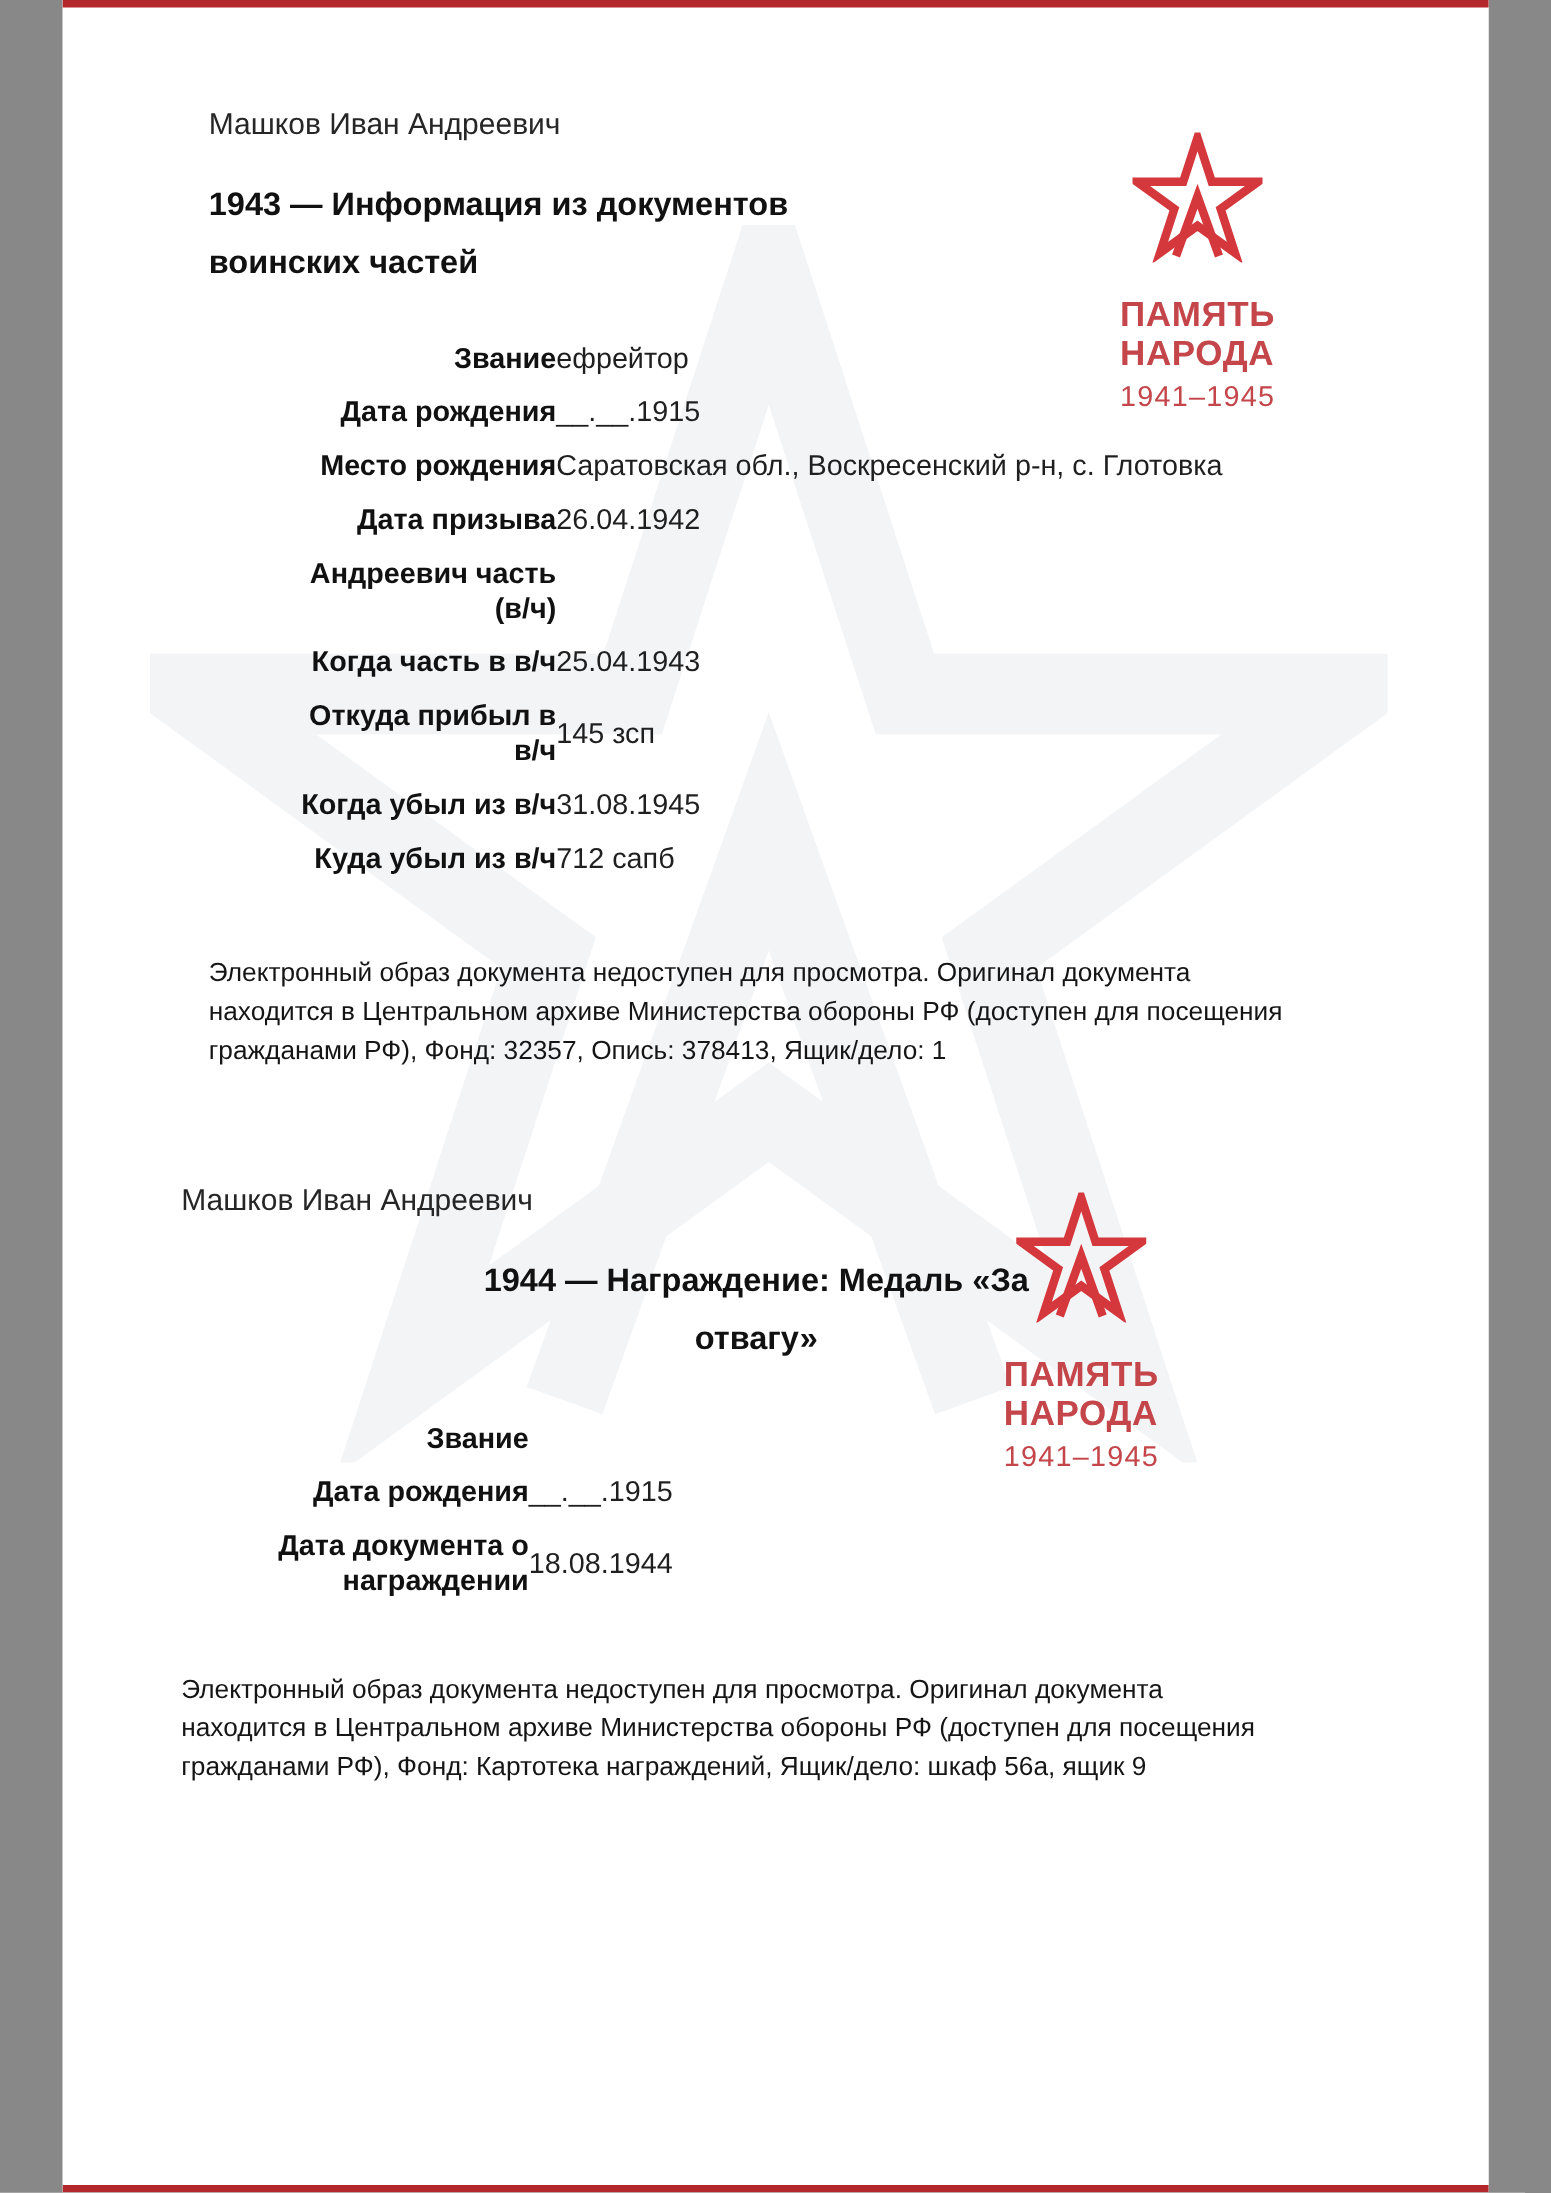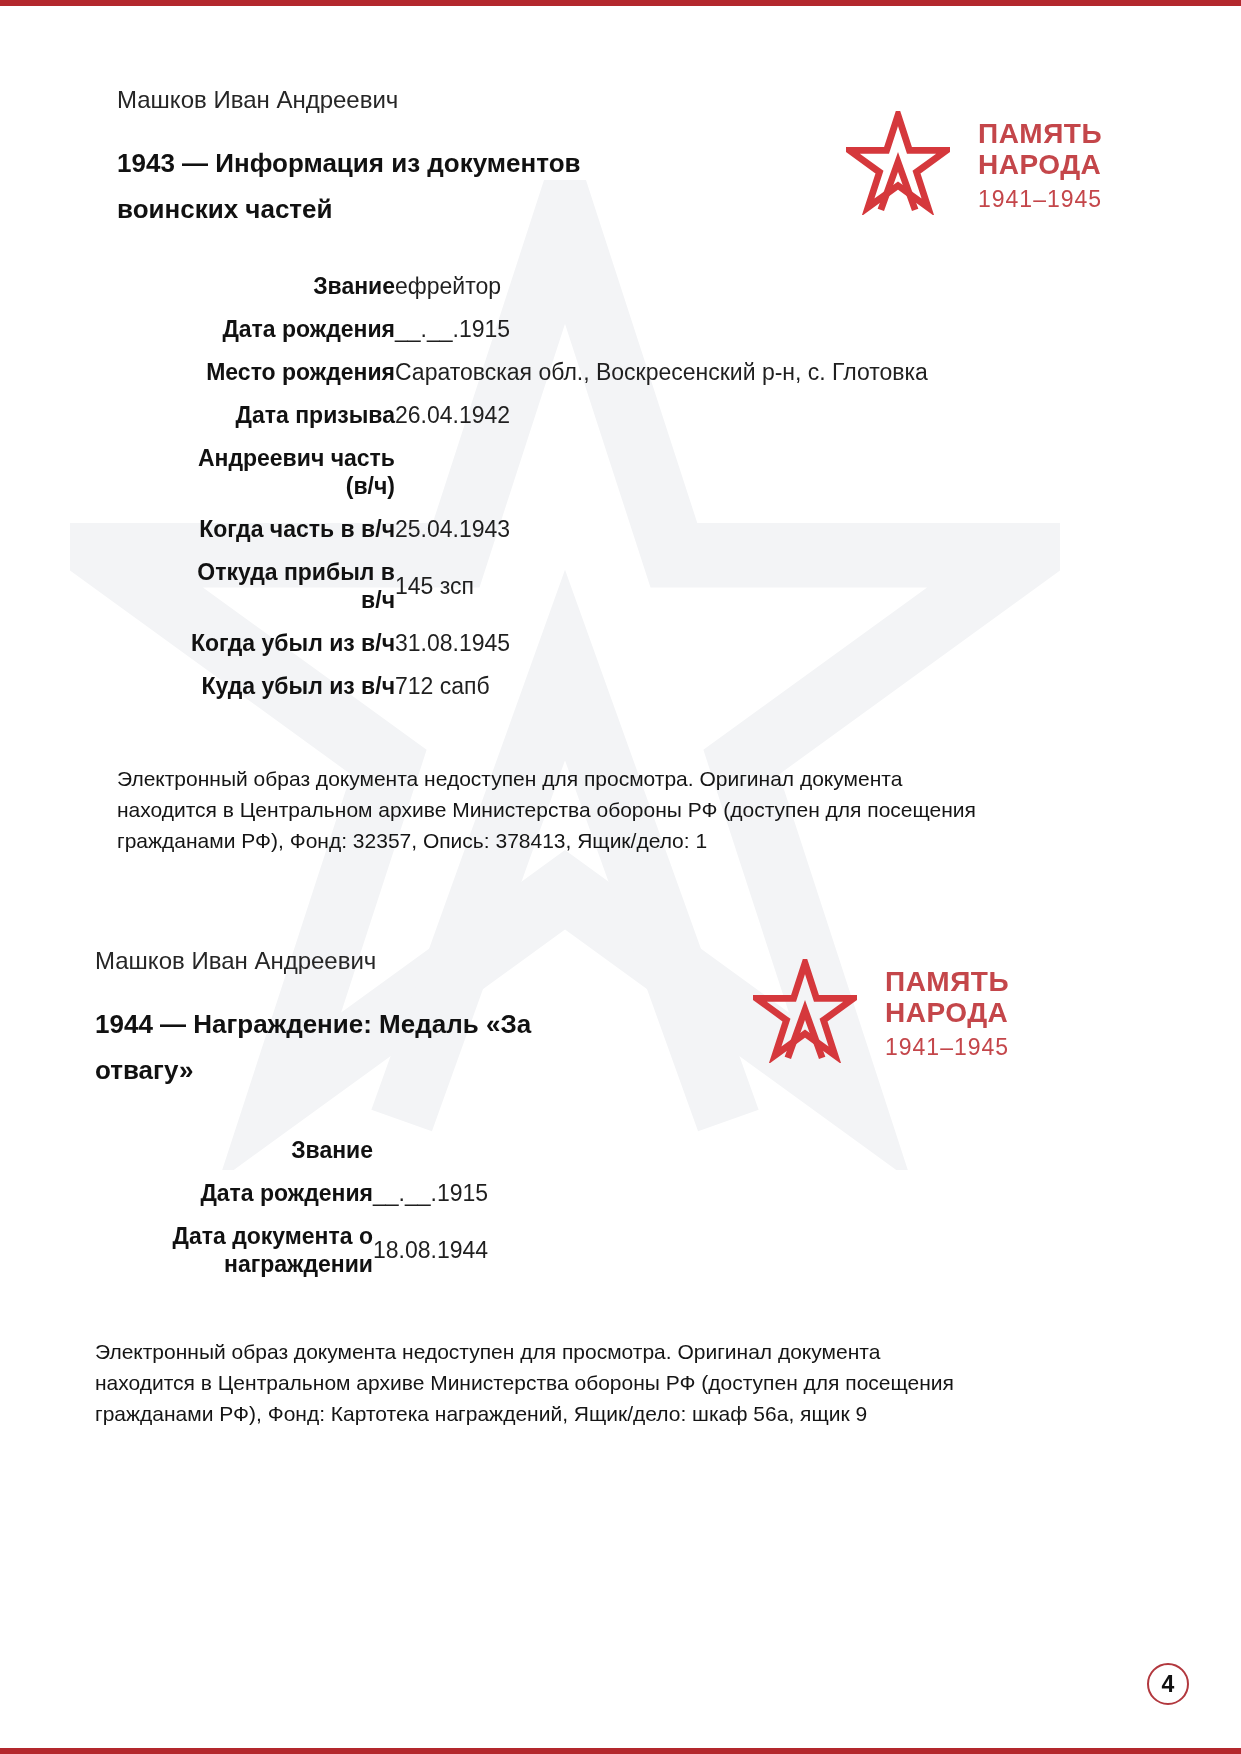--- a/index.html
+++ b/index.html
@@ -1,18 +1,18 @@
 <!DOCTYPE html>
 <html style="--c-accent_red: #b3282d; --c-logo_star: #d5383c; --c-logo_text: #c4464a; --c-watermark: #f3f4f6; --c-circle: #b2383e;"><head>
 <meta charset="utf-8">
 <style>
   html,body{margin:0;padding:0;background:#888;}
   .page{
     position:relative;
-    width:1241px;height:1754px;
+    width:1141px;height:1754px;
     margin:0 auto;
     background:#ffffff;
     overflow:hidden;
     font-family:"Liberation Sans", sans-serif;
     color:#1c1c1c;
   }
   .bar{position:absolute;left:0;width:100%;height:6px;background:var(--c-accent_red,#b3282d);z-index:3;}
   .bar.top{top:0;}
   .bar.bottom{bottom:0;}
 
@@ -26,21 +26,21 @@
   .record{position:absolute;z-index:1;}
   .record.sec1{left:117px;top:85px;width:900px;}
   .record.sec2{left:95px;top:946px;width:920px;}
 
   .person{font-size:24px;line-height:30px;color:#262626;}
   .title{
     margin:25px 0 0 0;
     font-size:26px;line-height:46px;font-weight:700;color:#111;
     white-space:pre-line;
   }
-  .record.sec2 .title{}
+  .record.sec2 .title{text-align:center;}
 
   .fields{margin-top:40px;}
   .record.sec2 .fields{margin-top:43px;}
   .row{
     display:grid;
     grid-template-columns:278px auto;
     align-items:center;
     margin-bottom:15px;
   }
   .row .label{
@@ -50,21 +50,21 @@
   }
   .row .value{font-size:23px;line-height:28px;color:#1f1f1f;}
 
   .note{
     margin:63px 0 0 0;
     font-size:21px;line-height:31px;color:#151515;
     white-space:pre-line;
   }
   .record.sec2 .note{margin-top:58px;}
 
-  .logo{position:absolute;display:flex;gap:28px;align-items:flex-end;z-index:2;}
+  .logo{position:absolute;display:flex;gap:14px;align-items:center;z-index:2;flex-direction:column;}
   .logo.logo1{left:846px;top:106px;}
   .logo.logo2{left:753px;top:954px;}
   .logo-star{width:104px;height:104px;color:var(--c-logo_star,#d5383c);}
   .logo-text{
     padding-top:12px;
     color:var(--c-logo_text,#c4464a);
     font-weight:700;font-size:28px;line-height:31px;letter-spacing:.5px;
   }
   .logo-years{font-size:23px;font-weight:400;margin-top:4px;letter-spacing:1px;}
 

